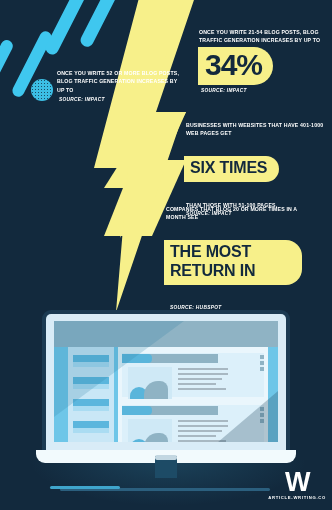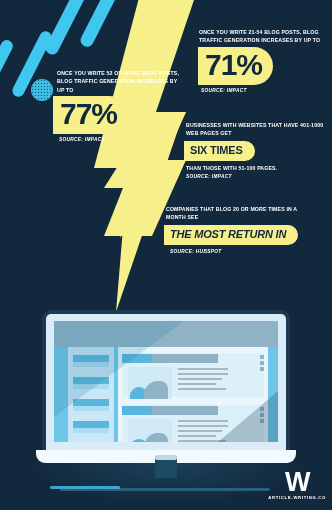--- a/index.html
+++ b/index.html
@@ -62,27 +62,27 @@
     line-height:1;
     letter-spacing:-1px;
     padding:3px 11px 5px 7px;
     border-radius:0 22px 22px 0;
     margin:0;
   }
   .bigtext{
     display:inline-block;
     background:#f7f08a;
     color:#12293d;
-    font-size:11px;
+    font-size:16px;
     font-weight:bold;
     line-height:1.18;
     letter-spacing:-.2px;
     padding:3px 12px 4px 6px;
     border-radius:0 16px 16px 0;
-    margin:0;
+    margin:16px;
   }
   .source{
     color:#ffffff;
     font-size:4.8px;
     font-weight:bold;
     font-style:italic;
     letter-spacing:.3px;
     text-transform:uppercase;
     margin:3px 0 0 0;
   }
@@ -183,41 +183,40 @@
 
   <svg class="bolt" viewBox="0 0 332 330" preserveAspectRatio="none">
     <polygon fill="#f7f08a" points="196,-6 156,112 186,112 120,238 134,160 104,160 150,-6"></polygon>
     <polygon fill="#f7f08a" points="152,112 186,112 152,188 104,188"></polygon>
     <polygon fill="#f7f08a" points="134,160 186,160 152,236 104,236"></polygon>
     <polygon fill="#f7f08a" points="186,-6 146,118 182,118 116,312 128,168 94,168 140,-6"></polygon>
   </svg>
 
   <div class="stat" style="left:199px;top:28px;width:130px;">
     <p class="kicker">ONCE YOU WRITE 21-54 BLOG POSTS, BLOG TRAFFIC GENERATION INCREASES BY UP TO</p>
-    <p class="bigpct" style="margin-left:-1px;">71%</p>
+    <p class="bigpct" style="margin-left:-1px;">34%</p>
     <p class="source" style="margin-left:2px;">SOURCE: IMPACT</p>
   </div>
 
   <div class="stat" style="left:57px;top:69px;width:128px;">
     <p class="kicker">ONCE YOU WRITE 52 OR MORE BLOG POSTS, BLOG TRAFFIC GENERATION INCREASES BY UP TO</p>
-    <p class="bigpct" style="margin-left:-4px;">77%</p>
     <p class="source" style="margin-left:2px;">SOURCE: IMPACT</p>
   </div>
 
   <div class="stat" style="left:186px;top:121px;width:140px;">
     <p class="kicker">BUSINESSES WITH WEBSITES THAT HAVE  401-1000 WEB PAGES GET</p>
     <p class="bigtext" style="margin-left:-2px;">SIX TIMES</p><br>
     <p class="kicker" style="margin-top:3px;">THAN THOSE WITH 51-100 PAGES.</p>
     <p class="source" style="margin-top:0;">SOURCE: IMPACT</p>
   </div>
 
 
   <div class="stat" style="left:166px;top:205px;width:152px;">
     <p class="kicker">COMPANIES THAT BLOG 20 OR MORE TIMES IN A MONTH SEE</p>
-    <p class="bigtext" style="margin-left:-2px;font-style:italic;">THE MOST RETURN IN</p><br>
+    <p class="bigtext" style="margin-left:-2px;">THE MOST RETURN IN</p><br>
     <p class="source" style="margin-top:4px;margin-left:4px;">SOURCE: HUBSPOT</p>
   </div>
 
   <div class="mon-glow"></div>
 
   <div class="mon-body">
     <div class="mon-inner">
       <div class="mon-head"></div>
 
       <div class="mon-sidebar">

